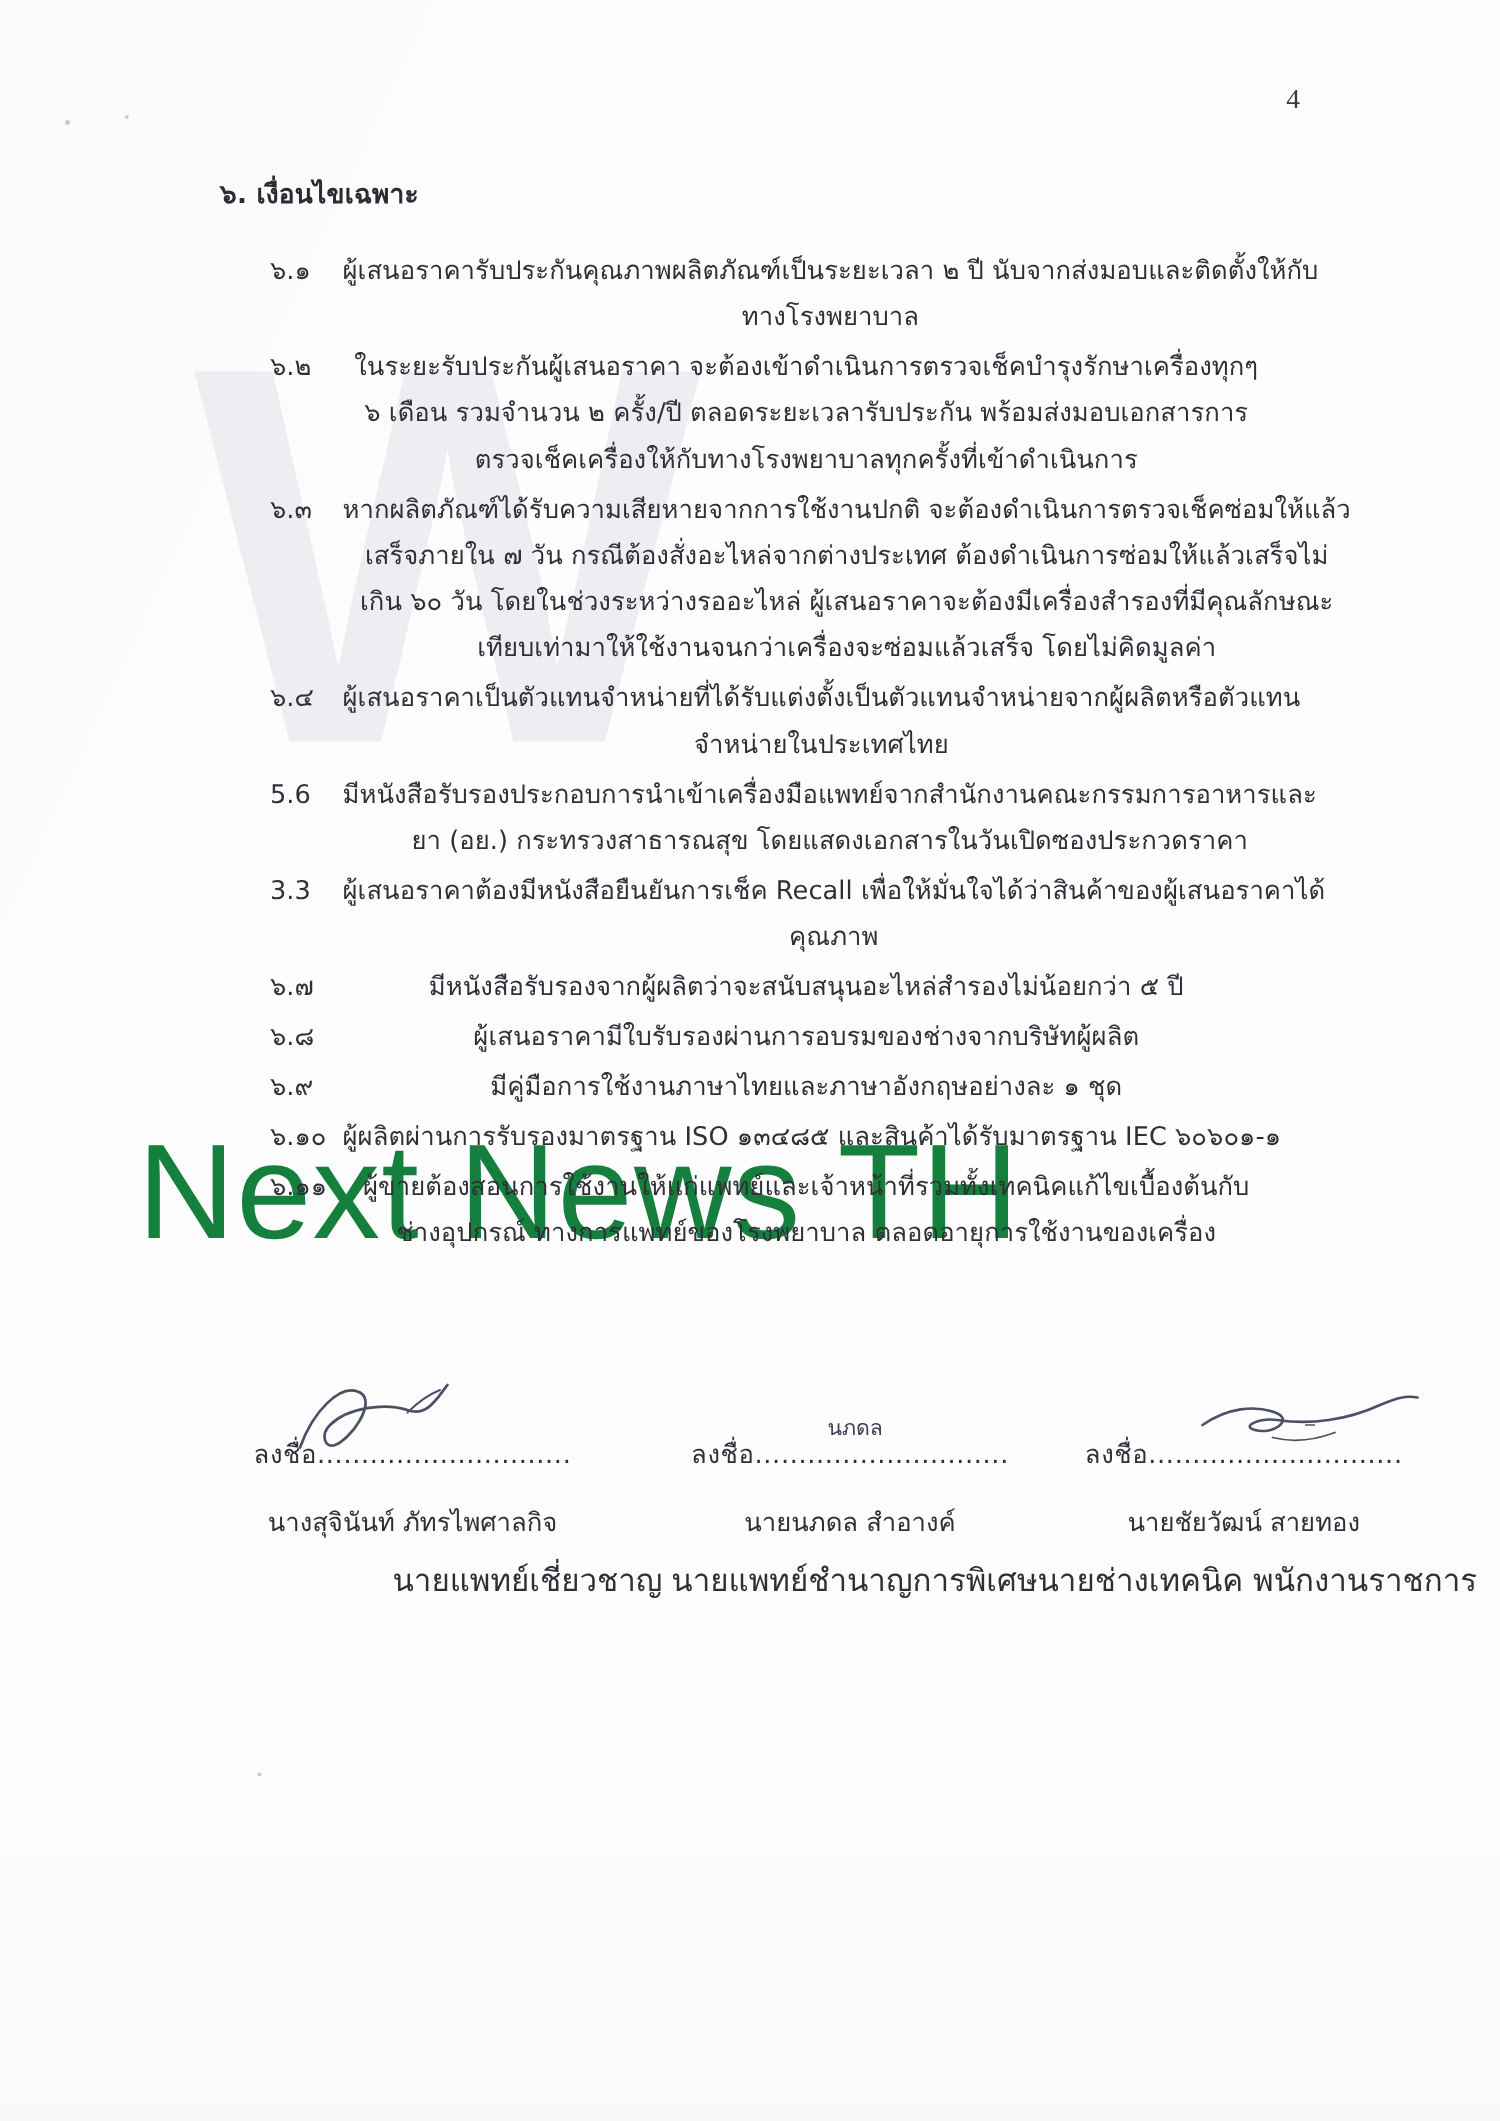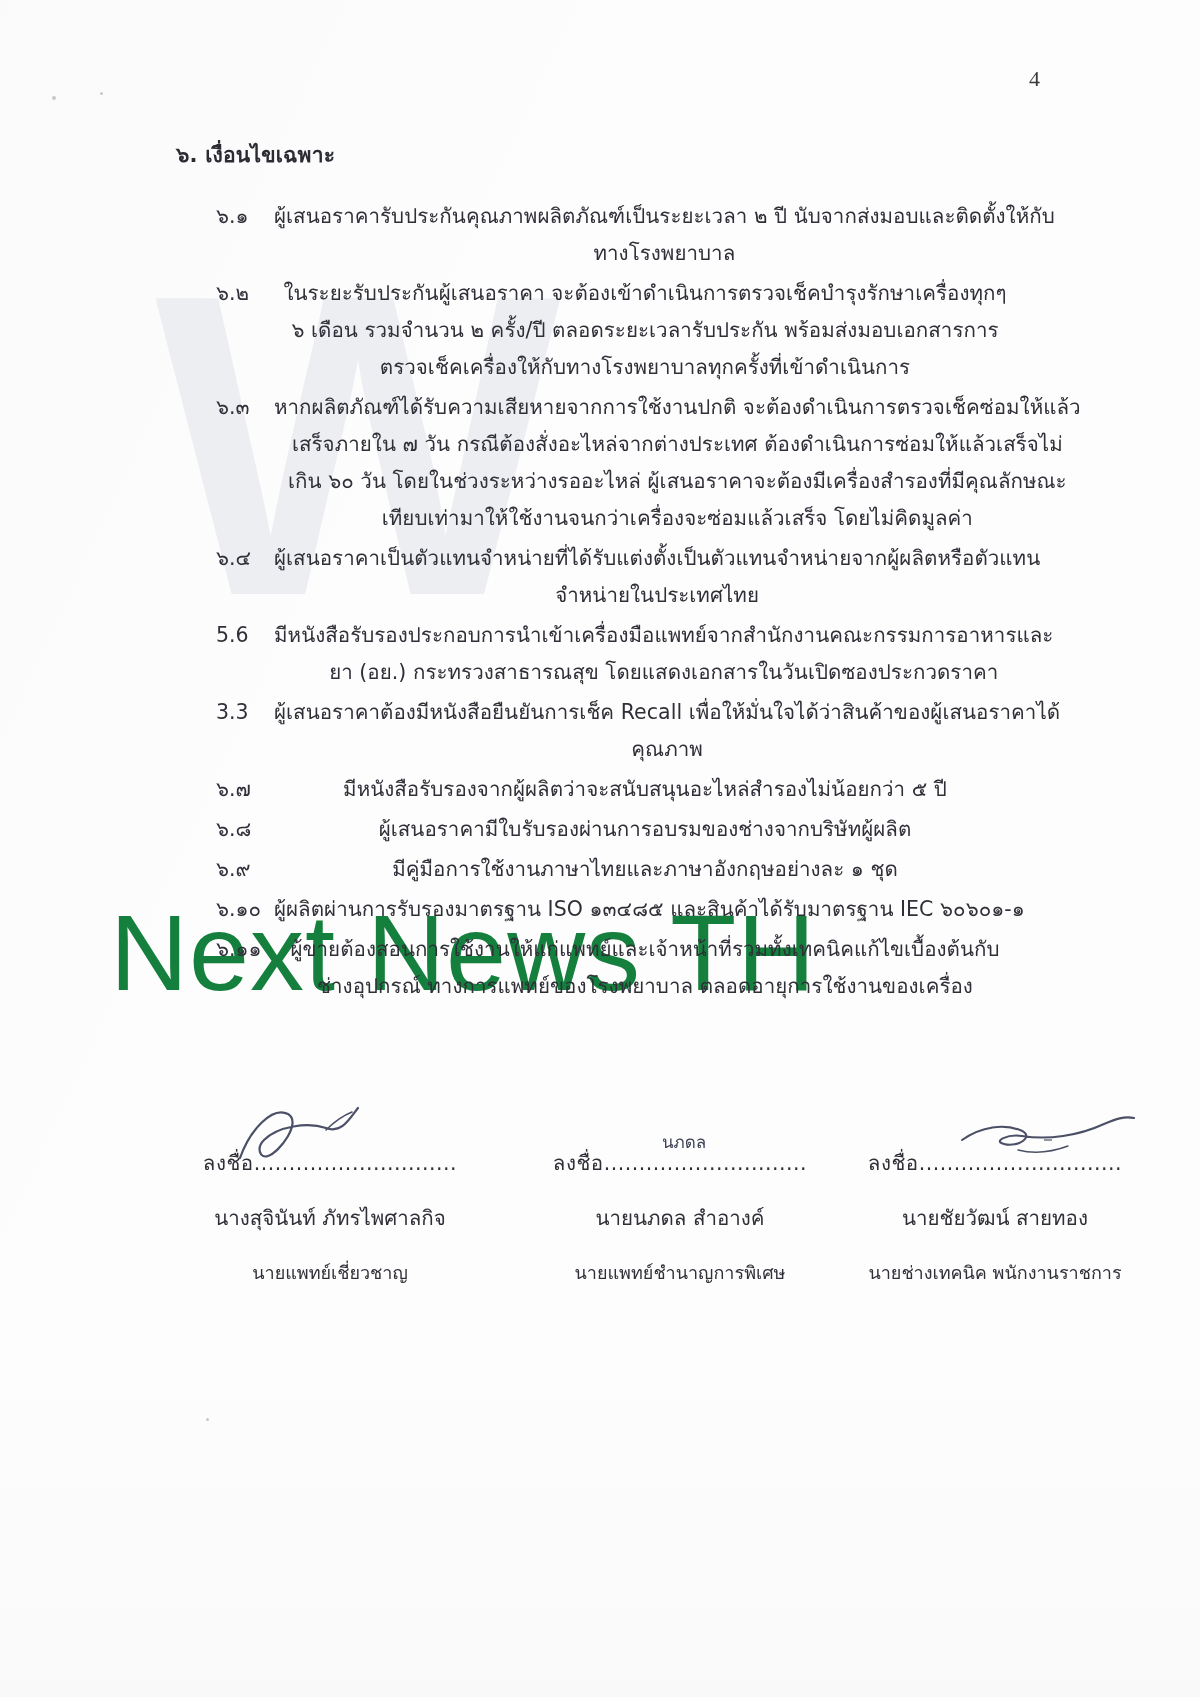--- a/index.html
+++ b/index.html
@@ -132,23 +132,24 @@
     font-size: 20.5px;
     white-space: nowrap;
     letter-spacing: 0.5px;
   }
   .sign-name {
     font-size: 20.5px;
     margin-top: 22px;
     white-space: nowrap;
   }
   .sign-title {
-    font-size: 18px;
-    margin-top: 24px;
-    white-space: nowrap;
+    font-size: 25px;
+    margin-top: 10px;
+    white-space: nowrap;
+    text-align: right;
   }
   .sig-ink {
     position: absolute;
     pointer-events: none;
   }
   .sig-ink svg { display: block; }
   .sig-hand {
     position: absolute;
     font-family: "Liberation Serif", serif;
     font-size: 17px;

